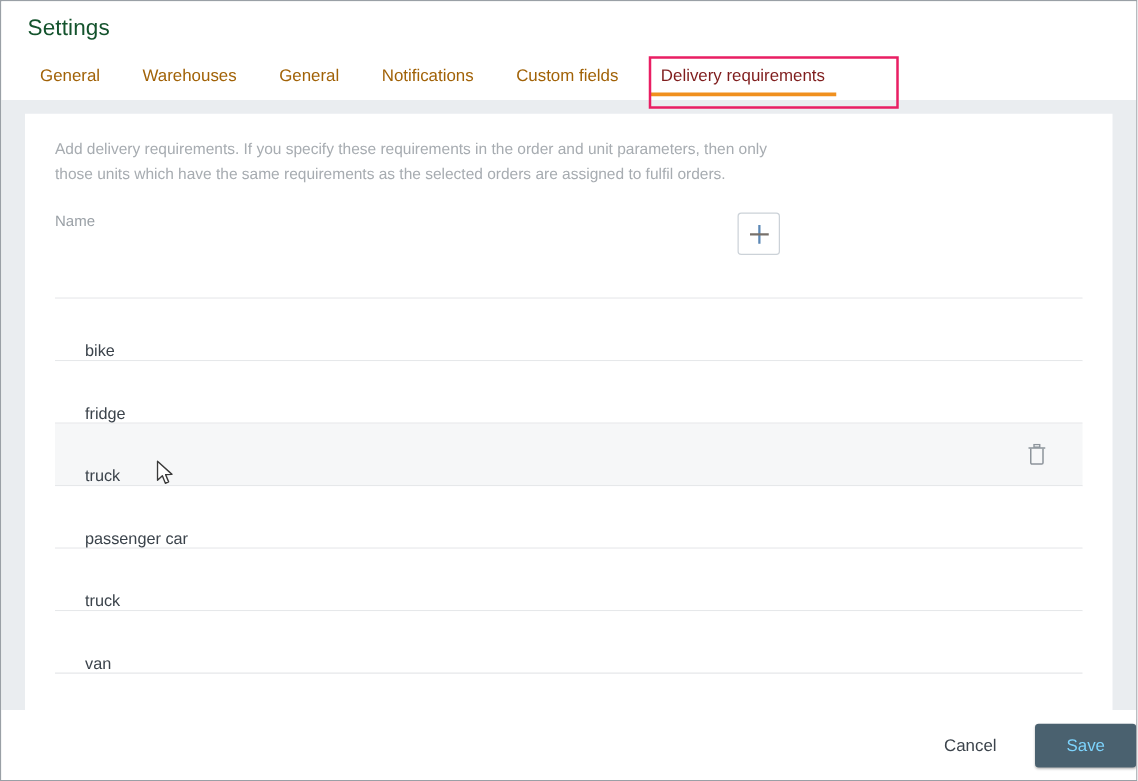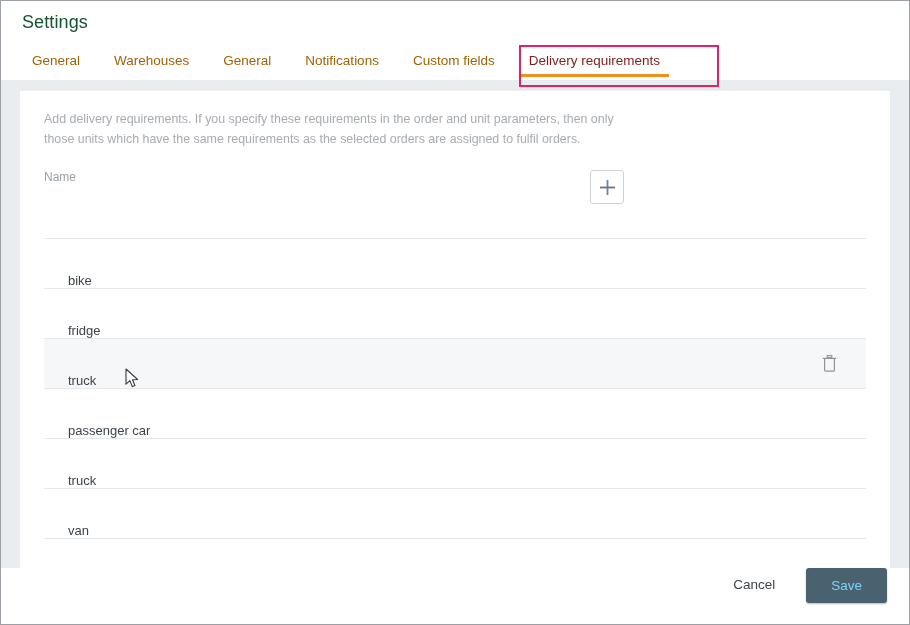--- a/index.html
+++ b/index.html
@@ -188,23 +188,22 @@
 
   
   .footer {
     position: absolute;
     left: 0;
     right: 0;
     bottom: 0;
     height: 56px;
     background: #ffffff;
     display: flex;
-    align-items: flex-start;
+    align-items: center;
     justify-content: flex-end;
-    padding-right: 22px;
   }
   .btn-cancel {
     font-family: "Liberation Sans", sans-serif;
     font-size: 13.5px;
     color: #3b434b;
     background: transparent;
     border: none;
     padding: 9px 14px;
     cursor: pointer;
   }

